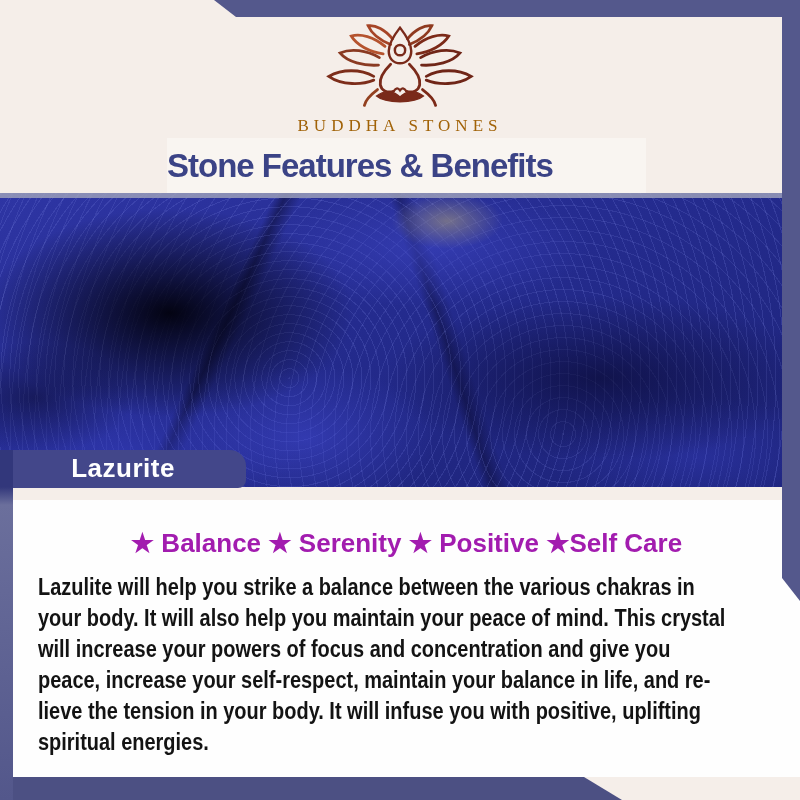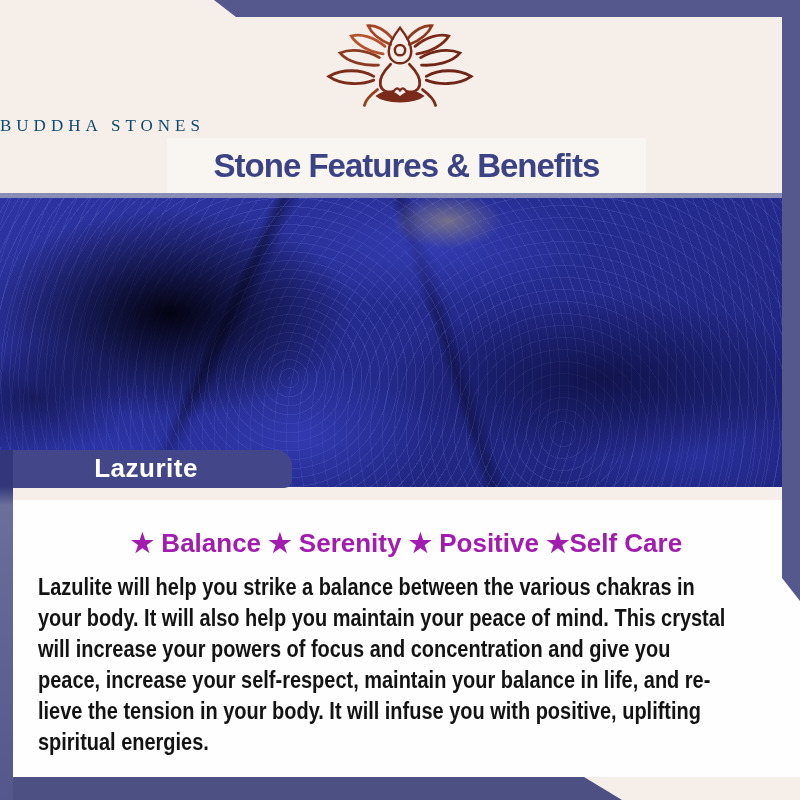--- a/index.html
+++ b/index.html
@@ -26,31 +26,31 @@
   }
   .left-strip{
     position:absolute;left:0;top:450px;width:13px;height:350px;z-index:6;
     background:linear-gradient(#32377b 0,#32377b 37px,#6b6f9c 55px,#53578b 100%);
   }
   
   .logo-wrap{
     position:absolute;left:0;top:22px;width:800px;text-align:center;
   }
   .brand-name{
-    position:absolute;left:0;top:116px;width:800px;
+    position:absolute;left:0;top:116px;width:800px;text-align:center;
     font-family:"Liberation Serif",serif;
-    font-size:17px;letter-spacing:5px;color:#0c4a6e;
+    font-size:17px;letter-spacing:5px;color:#a16207;
   }
   
   .banner{
     position:absolute;left:167px;top:138px;width:479px;height:55px;
     background:#f9f5f1;z-index:3;
   }
   .banner h1{
-    margin:0;line-height:55px;text-align:center;
+    margin:0;line-height:55px;text-align:left;
     font-size:33px;font-weight:bold;letter-spacing:-1px;color:#3b4386;
   }
   
   .stone-photo{
     position:absolute;left:0;top:193px;width:782px;height:294px;z-index:1;
     background-color:#272c86;
     background-image:
       radial-gradient(ellipse 90px 45px at 447px 28px, rgba(185,170,115,.5), rgba(185,170,115,0) 62%),
       radial-gradient(ellipse 255px 145px at 170px 120px, rgba(2,2,14,.97), rgba(2,2,14,0) 72%),
       radial-gradient(ellipse 140px 80px at 35px 205px, rgba(8,8,38,.5), rgba(8,8,38,0) 70%),
@@ -64,21 +64,21 @@
       linear-gradient(115deg, rgba(0,0,0,0) 30%, rgba(5,5,30,.45) 31.2%, rgba(0,0,0,0) 33%),
       linear-gradient(72deg, rgba(0,0,0,0) 55%, rgba(8,8,40,.42) 56.2%, rgba(0,0,0,0) 58%),
       linear-gradient(160deg,#2e35a4,#242b8e 45%,#1d2378);
   }
   .stone-photo::before{
     content:"";position:absolute;left:0;top:0;width:100%;height:5px;
     background:#9a9dba;opacity:.85;
   }
   
   .stone-label{
-    position:absolute;left:0;top:450px;width:292px;height:38px;z-index:4;
+    position:absolute;left:0;top:450px;width:246px;height:38px;z-index:4;
     background:#43478a;border-radius:0 16px 8px 0;
     color:#ffffff;font-size:26px;font-weight:bold;letter-spacing:.5px;
     text-align:center;line-height:37px;
   }
   
   .content-panel{
     position:absolute;left:13px;top:500px;width:787px;height:277px;
     background:#fefefe;z-index:2;
   }
   .benefits-line{

